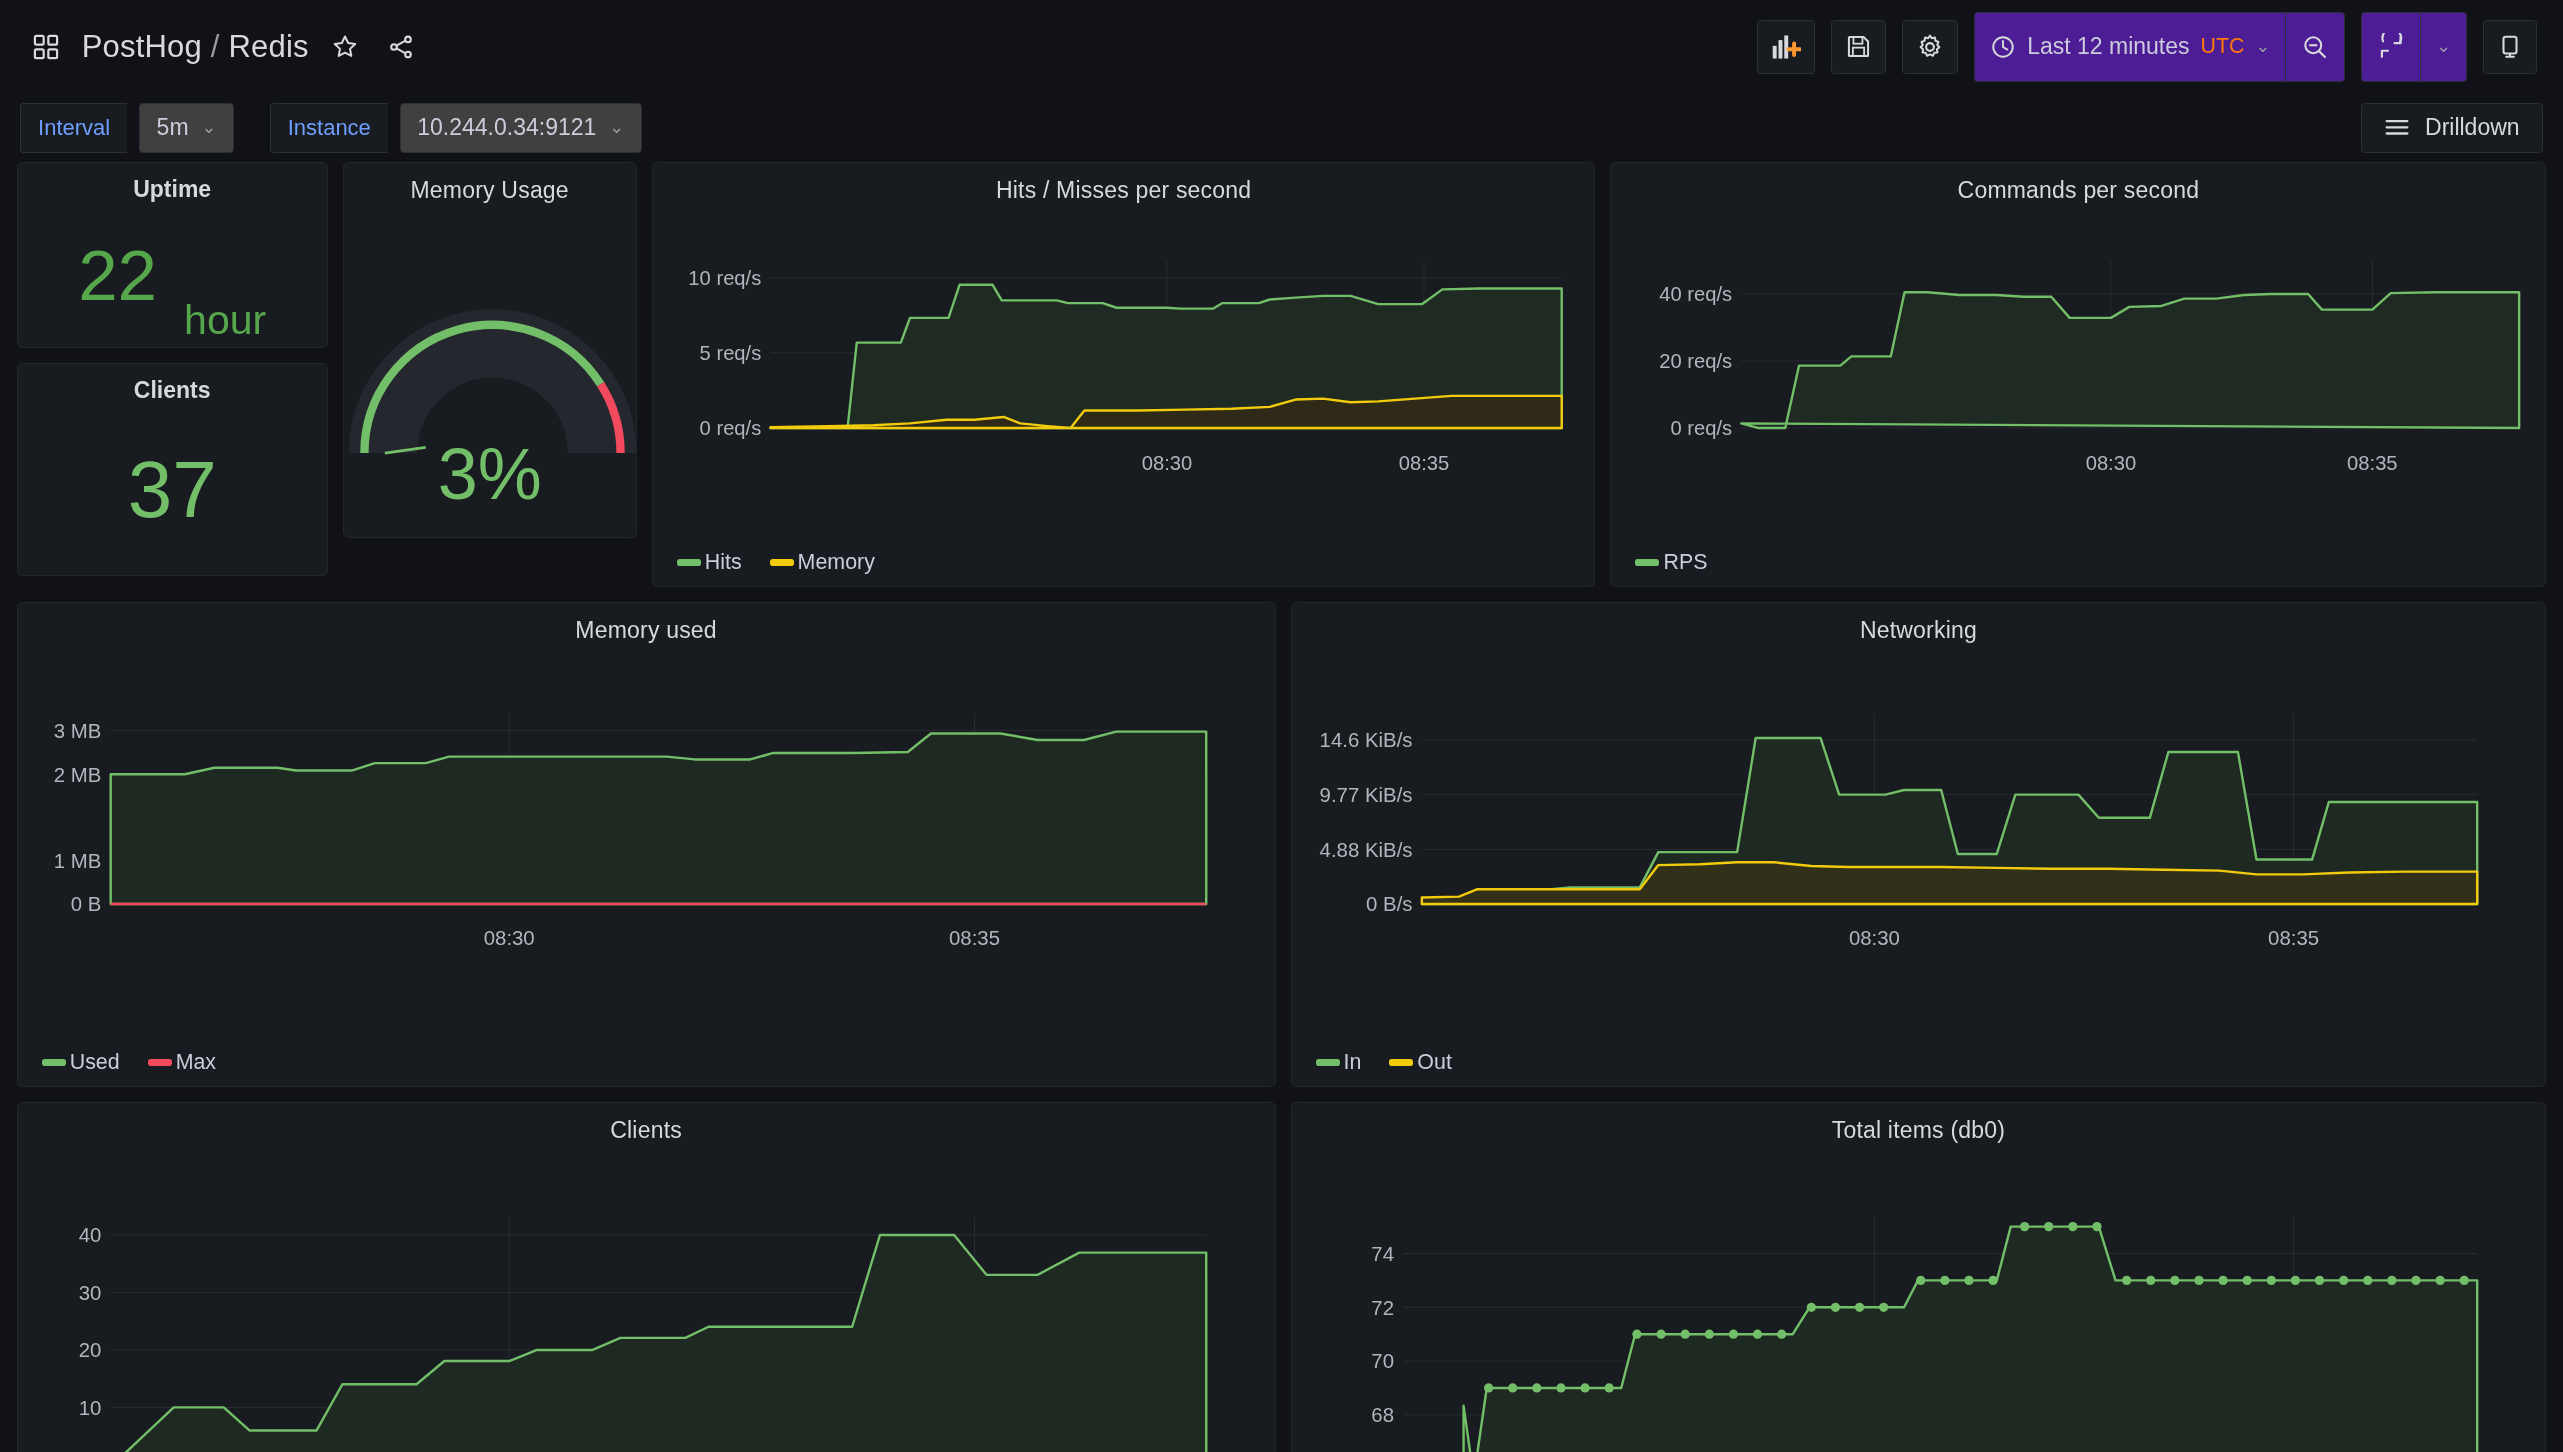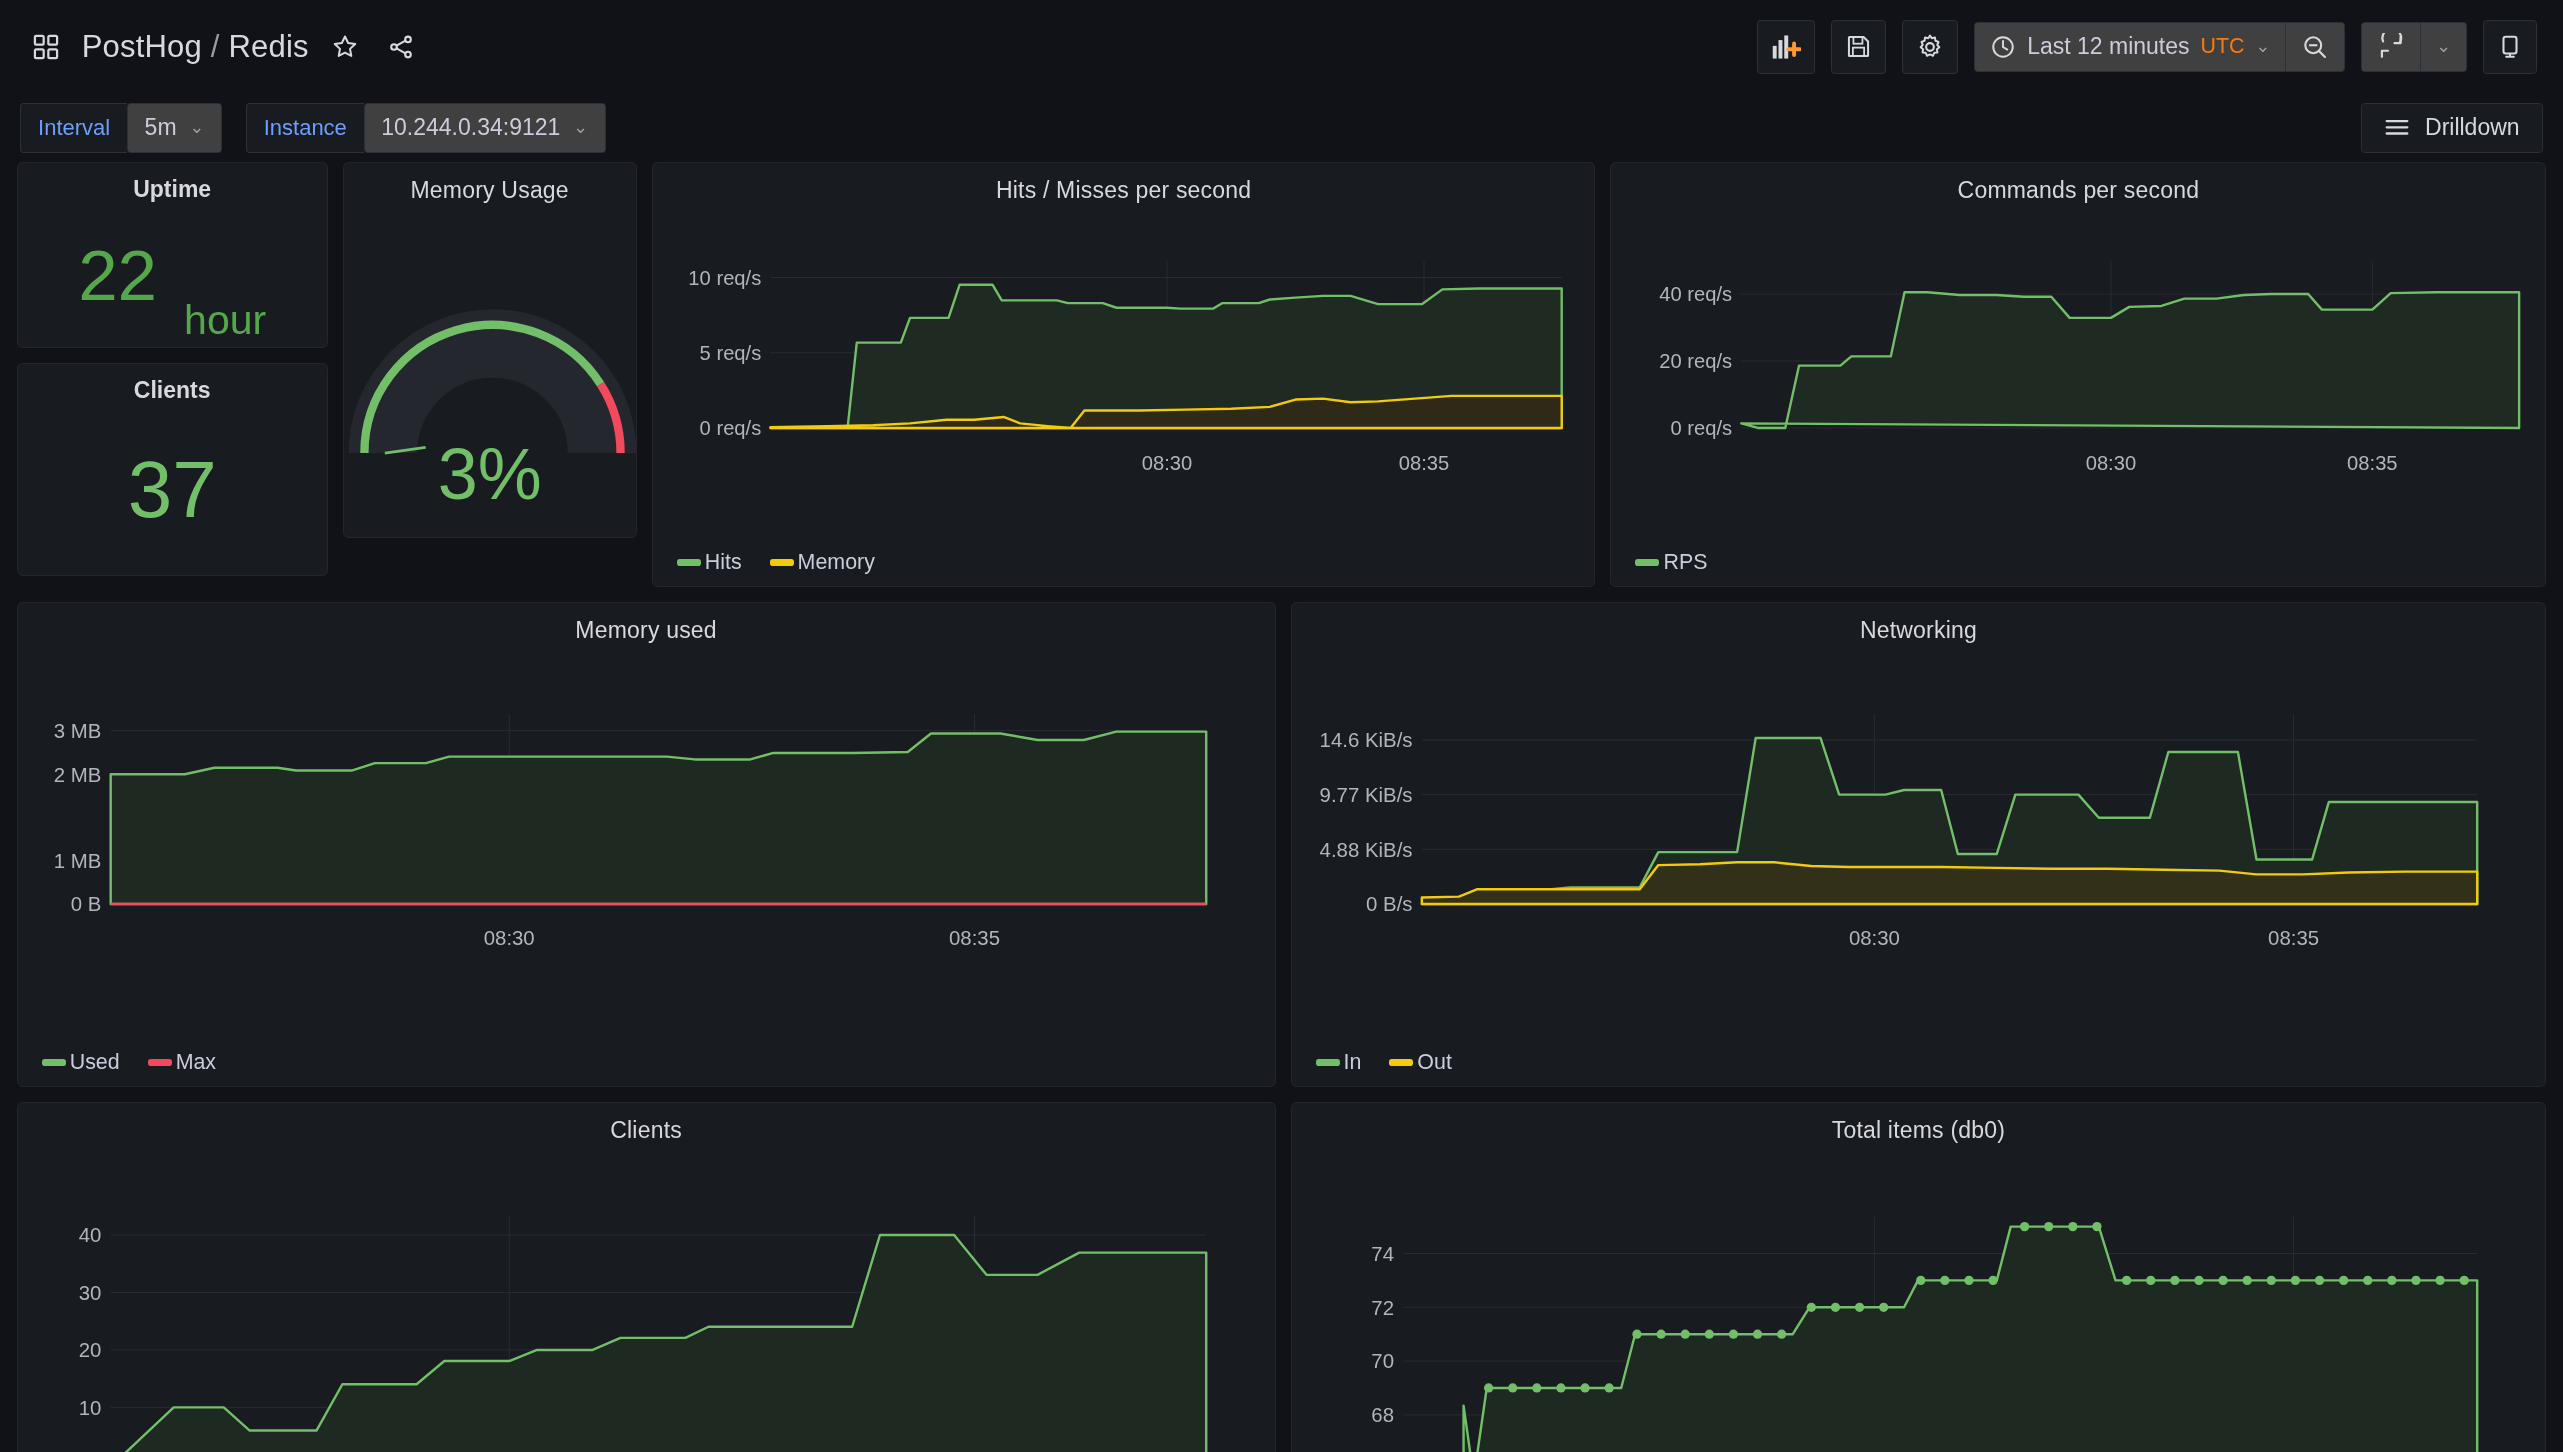--- a/index.html
+++ b/index.html
@@ -23,33 +23,33 @@
     width: 39px; height: 39px; display: flex; align-items: center; justify-content: center;
     border-radius: 3.7px; cursor: pointer;
   }
   .nav-spacer { flex: 1; }
   .nav-right { display: flex; align-items: center; gap: 16px; }
   .tbtn {
     height: 54px; min-width: 54px; border: 0.9px solid #2c2f38; border-radius: 3.7px;
     background: #181b1f; display: flex; align-items: center; justify-content: center;
     cursor: pointer; padding: 0 13px; gap: 9.3px;
   }
-  .tgroup { display: flex; align-items: center; border: 0.9px solid #2c2f38; border-radius: 3.7px; background: #404040; height: 50px; }
+  .tgroup { display: flex; align-items: center; border: 0.9px solid #2c2f38; border-radius: 3.7px; background: #4c1d95; height: 70px; }
   .tgroup > .seg {
     display: flex; align-items: center; justify-content: center; height: 100%;
     padding: 0 15px; gap: 11px; cursor: pointer;
   }
   .tgroup > .seg + .seg { border-left: 0.9px solid #2c2f38; }
   .time-text { font-size: 23px; color: #ccccdc; white-space: nowrap; }
   .utc { color: #ff780a; font-size: 21.4px; }
   .caret { font-size: 17.6px; color: #9fa1a8; }
 
   
   .varbar {
-    height: 69px; display: flex; align-items: center; padding: 0 20.4px; gap: 0;
+    height: 69px; display: flex; align-items: center; padding: 0 20.4px; gap: 12px;
   }
   .vgroup { display: flex; align-items: stretch; margin-right: 16.7px; }
   .vlabel {
     background: #181b1f; border: 0.9px solid #2c2f38; border-right: none;
     border-radius: 3.7px 0 0 3.7px; color: #6e9fff; font-size: 22px;
     display: flex; align-items: center; padding: 0 16.7px; height: 50px;
   }
   .vvalue {
     background: #404040; border: 0.9px solid #2c2f38; border-radius: 0 3.7px 3.7px 0;
     color: #ccccdc; font-size: 23px; display: flex; align-items: center; gap: 13px;

